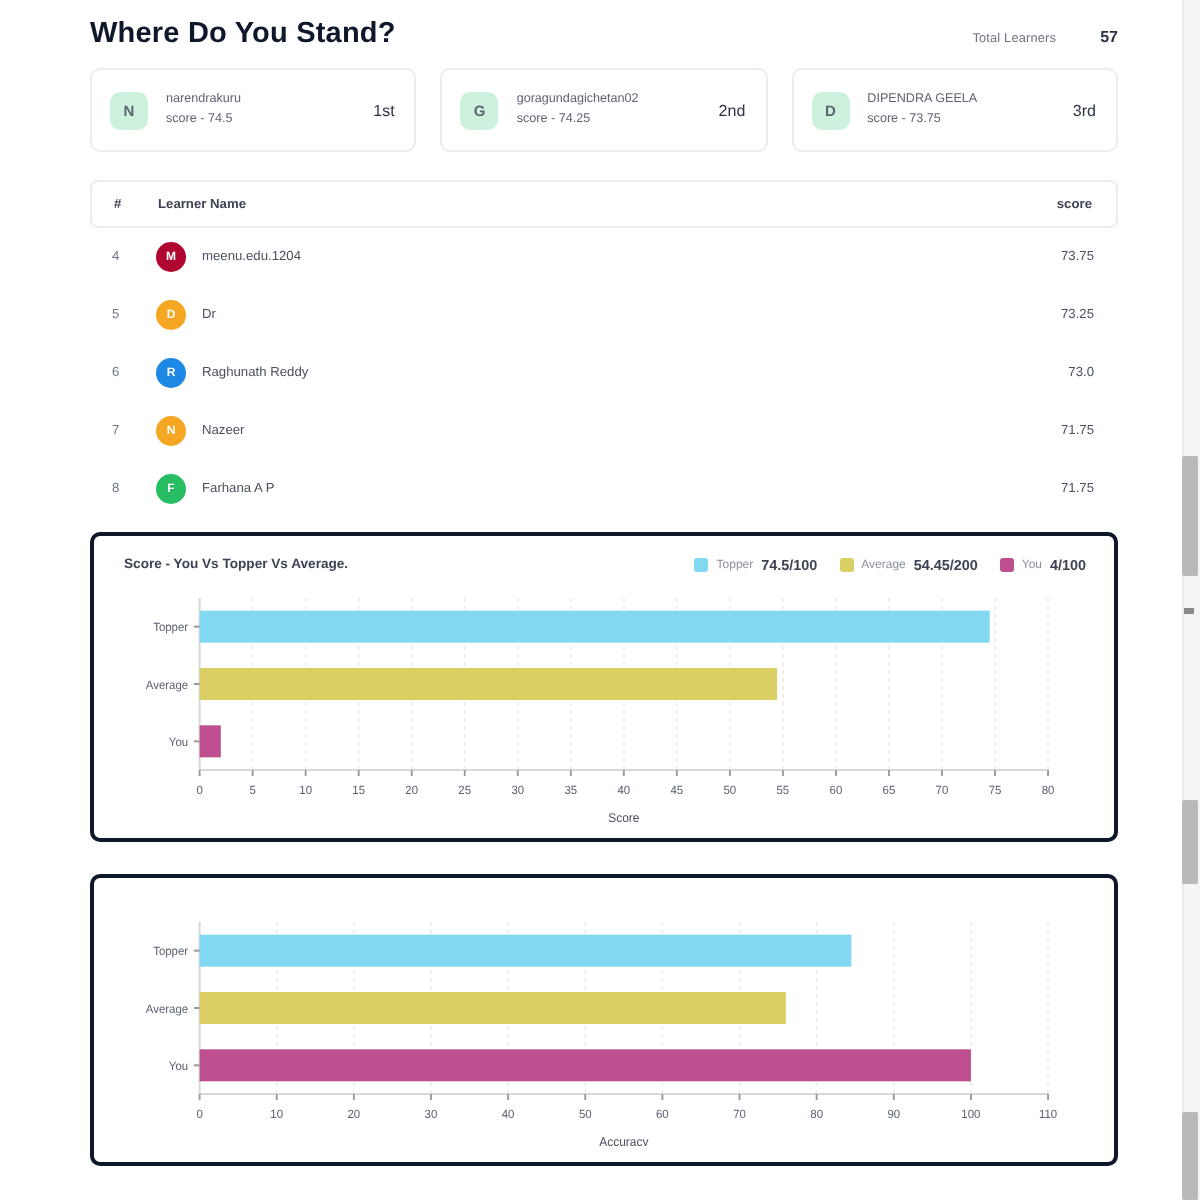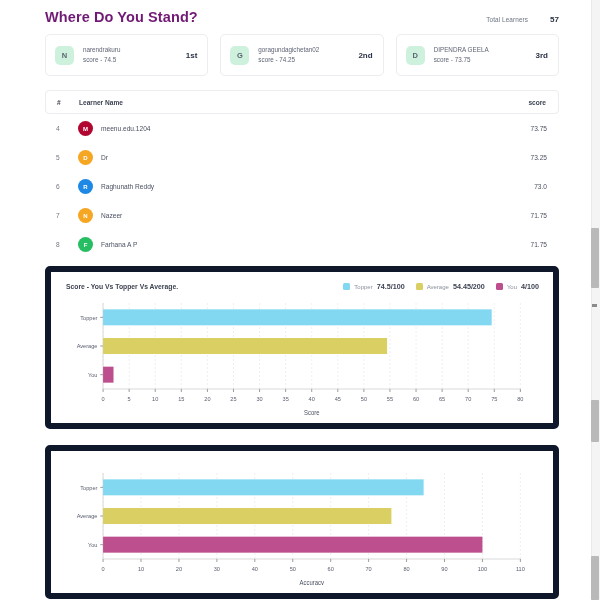--- a/index.html
+++ b/index.html
@@ -39,21 +39,21 @@
     position: absolute; left: 0; top: 0;
     width: 576px; height: 600px;
     padding: 0 17px 0 45px;
   }
   
   .page-header {
     display: flex; align-items: baseline; justify-content: space-between;
     padding-top: 9px;
   }
   .page-title {
-    font-size: 14.5px; font-weight: bold; color: #701a75;
+    font-size: 14.5px; font-weight: bold; color: #0f172a;
     letter-spacing: .1px;
   }
   .total-learners { display: flex; align-items: baseline; gap: 22px; }
   .total-learners .tl-label { font-size: 6.4px; color: #6c7483; letter-spacing:.1px; }
   .total-learners .tl-value { font-size: 8px; color: #2b3245; font-weight: 600; }
 
   
   .top3 {
     display: flex; gap: 12px;
     margin-top: 9px;
@@ -74,21 +74,21 @@
     background: #cdf1dd;
     display: flex; align-items: center; justify-content: center;
     font-size: 7.5px; font-weight: 600; color: #5c6370;
   }
   .tc-text { flex: 1 1 auto; min-width: 0; }
   .tc-name {
     font-size: 6.3px; color: #5e6473; line-height: 1.5;
     white-space: nowrap; overflow: hidden; text-overflow: ellipsis;
   }
   .tc-score { font-size: 6.3px; color: #5e6473; line-height: 1.6; }
-  .tc-rank { font-size: 8px; font-weight: bold; color: #2b3245; flex: 0 0 auto; }
+  .tc-rank { font-size: 8px; font-weight: normal; color: #2b3245; flex: 0 0 auto; }
 
   
   .table-card {
     margin-top: 14px;
     background: #ffffff;
   }
   .table-head {
     display: flex; align-items: center;
     height: 24px;
     border: 1px solid #ececf1;
@@ -111,21 +111,21 @@
     width: 15px; height: 15px; flex: 0 0 15px;
     border-radius: 50%;
     display: flex; align-items: center; justify-content: center;
     color: #ffffff; font-size: 6px; font-weight: 600;
   }
   .row-score { width: 42px; flex: 0 0 42px; text-align: right; color: #4a5060; }
 
   
   .chart-card {
     background: #ffffff;
-    border: 6px solid #0f172a;
+    border: 2px solid #0f172a;
     border-radius: 5px;
     margin-top: 7px;
     padding: 10px 12px 8px 8px;
   }
   .chart-card.second { margin-top: 16px; }
   .chart-topbar {
     display: flex; align-items: center; justify-content: space-between;
     padding: 0 2px 0 7px;
   }
   .chart-title { font-size: 6.8px; font-weight: 600; color: #3d4352; }

